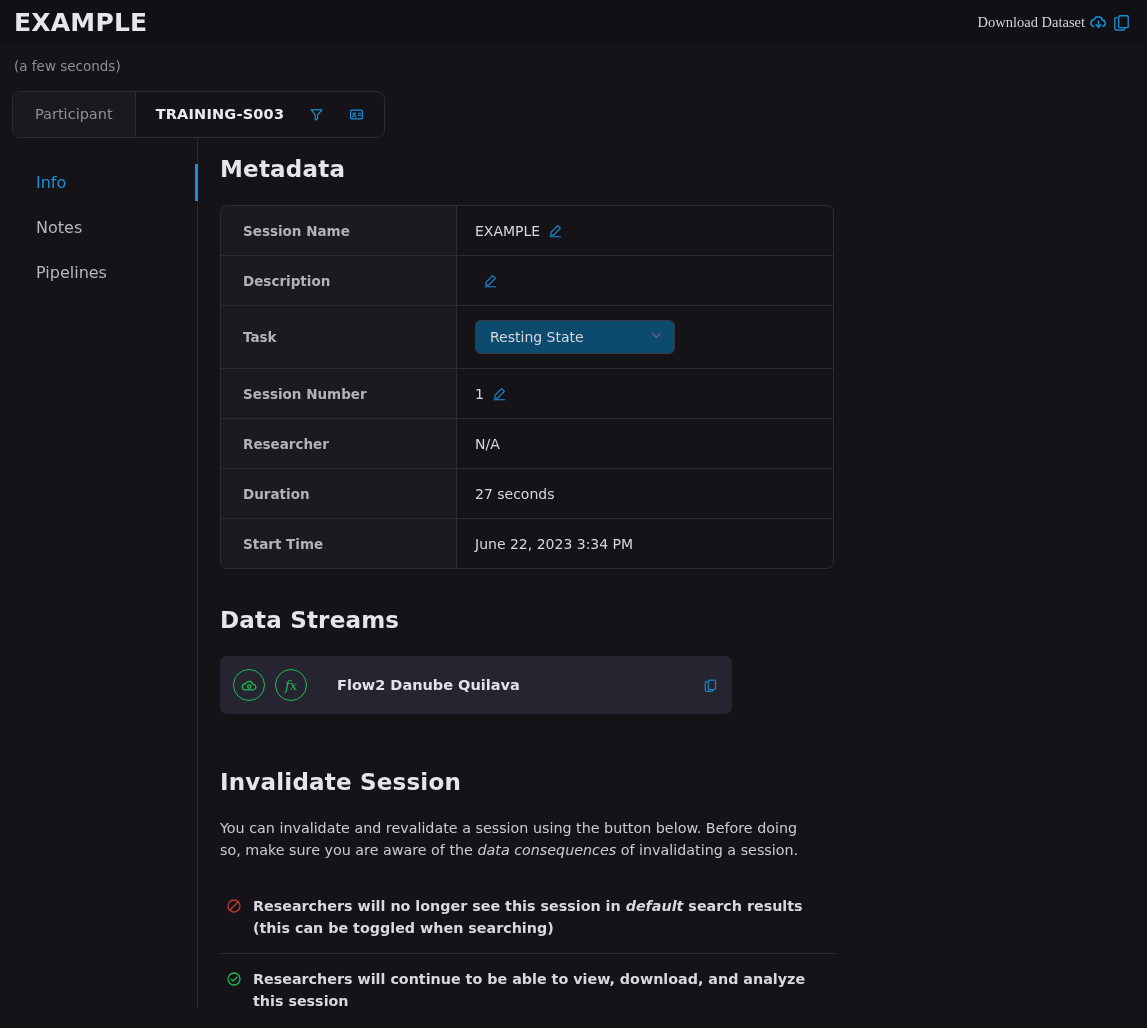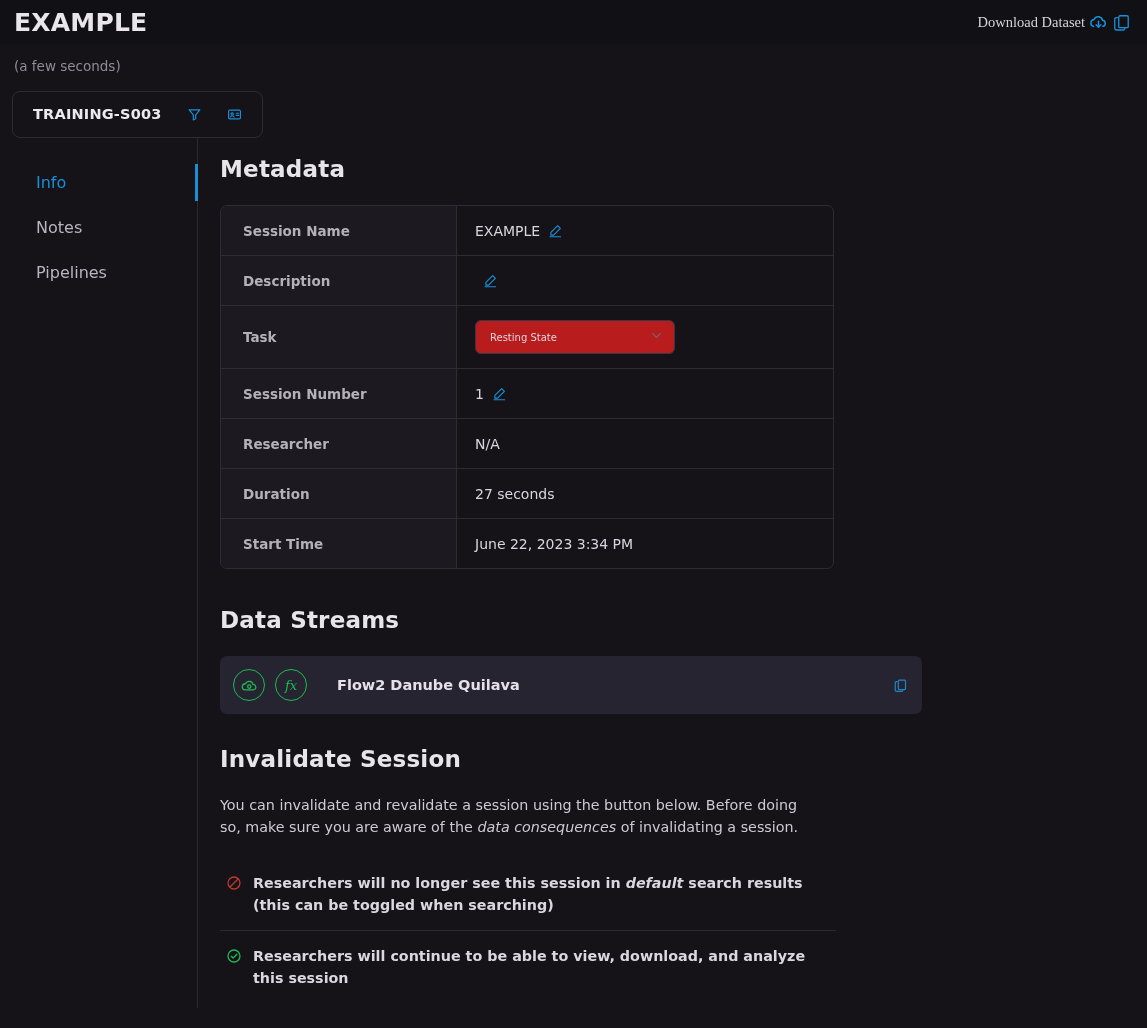--- a/index.html
+++ b/index.html
@@ -149,34 +149,34 @@
   .meta-row.tall .meta-key,
   .meta-row.tall .meta-val { min-height: 57px; }
 
   .pencil { color: #1890d8; cursor: pointer; display: inline-flex; }
 
   .select-box {
     display: inline-flex;
     align-items: center;
     justify-content: space-between;
     width: 200px;
-    background: #b91c1c;
+    background: #0c4a6e;
     border: 1px solid #3a3647;
     border-radius: 6px;
     padding: 8px 11px 8px 14px;
-    font-size: 10px;
+    font-size: 14px;
     color: #dad8df;
     cursor: pointer;
   }
   .caret { color: #6d6a77; font-size: 11px; }
 
   
   .ds-wrap { margin-top: 38px; }
   .stream-card {
-    width: 702px;
+    width: 512px;
     background: #262430;
     border-radius: 7px;
     display: flex;
     align-items: center;
     padding: 13px 14px 13px 13px;
     gap: 10px;
   }
   .circ {
     width: 32px; height: 32px;
     border-radius: 50%;
@@ -187,21 +187,21 @@
   }
   .stream-name {
     margin-left: 20px;
     font-size: 14.5px;
     font-weight: 600;
     color: #e4e2e8;
   }
   .stream-copy { margin-left: auto; color: #1e86c4; display: inline-flex; cursor: pointer; }
 
   
-  .inv-wrap { margin-top: 32px; }
+  .inv-wrap { margin-top: 55px; }
   .inv-para {
     width: 592px;
     font-size: 14.3px;
     line-height: 21.5px;
     color: #cdcbd2;
     margin-bottom: 18px;
   }
   .inv-para i { font-style: italic; }
 
   .cons-list { width: 616px; margin-top: 20px; }
@@ -239,20 +239,21 @@
         <path d="M16.2 18.5v1.2a1.8 1.8 0 0 1-1.8 1.8H5.3a1.8 1.8 0 0 1-1.8-1.8V7.6a1.8 1.8 0 0 1 1.8-1.8h1.3"></path>
       </svg>
     </span>
   </div>
 </div>
 
 <div class="elapsed">(a few seconds)</div>
 
 <div class="pill-wrap">
   <div class="pill">
+    <div class="pill-key">Participant</div>
     <div class="pill-val">
       <span>TRAINING-S003</span>
       <span class="ic-blue">
         <svg width="15" height="15" viewBox="0 0 24 24" fill="none" stroke="currentColor" stroke-width="1.9" stroke-linecap="round" stroke-linejoin="round">
           <path d="M3.5 4.5h17l-6.6 8v6.2l-3.8 2V12.5z"></path>
         </svg>
       </span>
       <span class="ic-blue">
         <svg width="15" height="15" viewBox="0 0 24 24" fill="none" stroke="currentColor" stroke-width="1.8" stroke-linecap="round">
           <rect x="2.5" y="5" width="19" height="14" rx="1.8"></rect>

